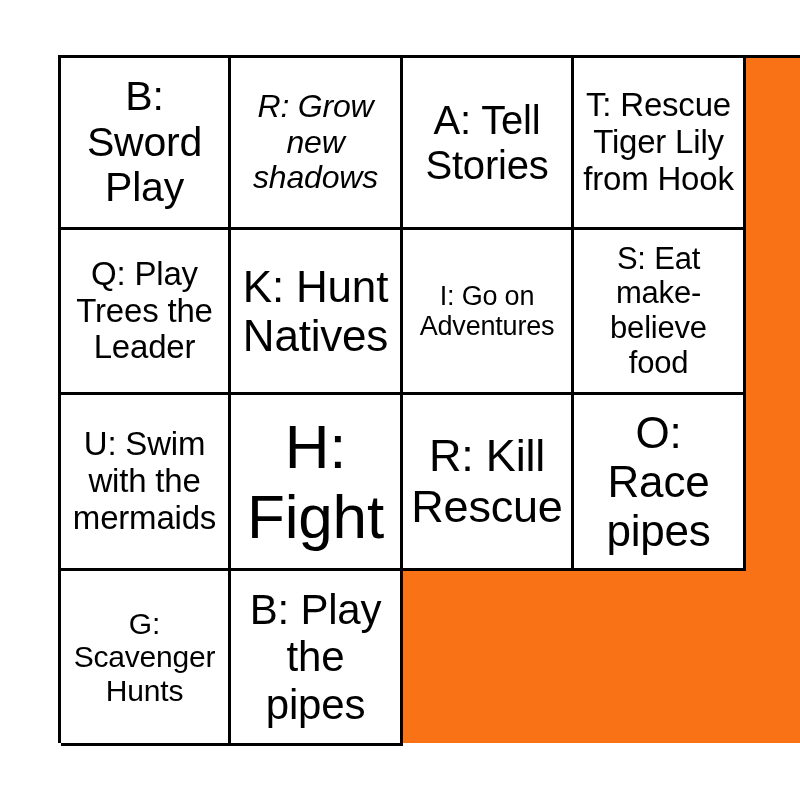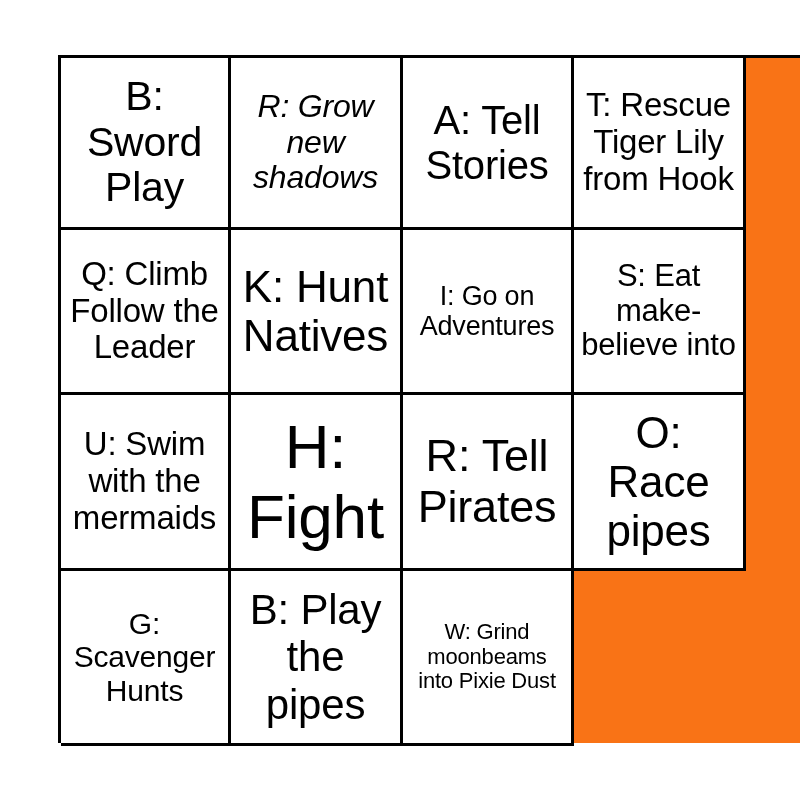--- a/index.html
+++ b/index.html
@@ -86,48 +86,45 @@
     <span class="cell-text fs-r-grow">R: Grow new shadows</span>
   </div>
   <div class="bingo-cell">
     <span class="cell-text fs-a-tell">A: Tell Stories</span>
   </div>
 
   <div class="bingo-cell">
     <span class="cell-text fs-t-rescue">T: Rescue Tiger Lily from Hook</span>
   </div>
   <div class="bingo-cell">
-    <span class="cell-text fs-q-play">Q: Climb Follow the Leader</span>
+    <span class="cell-text fs-q-play">Q: Play Trees the Leader</span>
   </div>
   <div class="bingo-cell">
     <span class="cell-text fs-k-hunt">K: Hunt Natives</span>
   </div>
   <div class="bingo-cell">
     <span class="cell-text fs-i-go">I: Go on Adventures</span>
   </div>
 
   <div class="bingo-cell">
-    <span class="cell-text fs-s-eat">S: Eat make-believe into</span>
+    <span class="cell-text fs-s-eat">S: Eat make-believe food</span>
   </div>
   <div class="bingo-cell">
     <span class="cell-text fs-u-swim">U: Swim with the mermaids</span>
   </div>
   <div class="bingo-cell">
     <span class="cell-text fs-h-fight">H: Fight</span>
   </div>
   <div class="bingo-cell">
-    <span class="cell-text fs-r-kill">R: Tell Pirates</span>
+    <span class="cell-text fs-r-kill">R: Kill Rescue</span>
   </div>
 
   <div class="bingo-cell">
     <span class="cell-text fs-o-race">O: Race pipes</span>
   </div>
   <div class="bingo-cell">
     <span class="cell-text fs-g-scavenger">G: Scavenger Hunts</span>
   </div>
   <div class="bingo-cell">
     <span class="cell-text fs-b-pipes">B: Play the pipes</span>
   </div>
-  <div class="bingo-cell">
-    <span class="cell-text fs-w-grind">W: Grind moonbeams into Pixie Dust</span>
-  </div>
 
 </div>
 
 </body></html>

